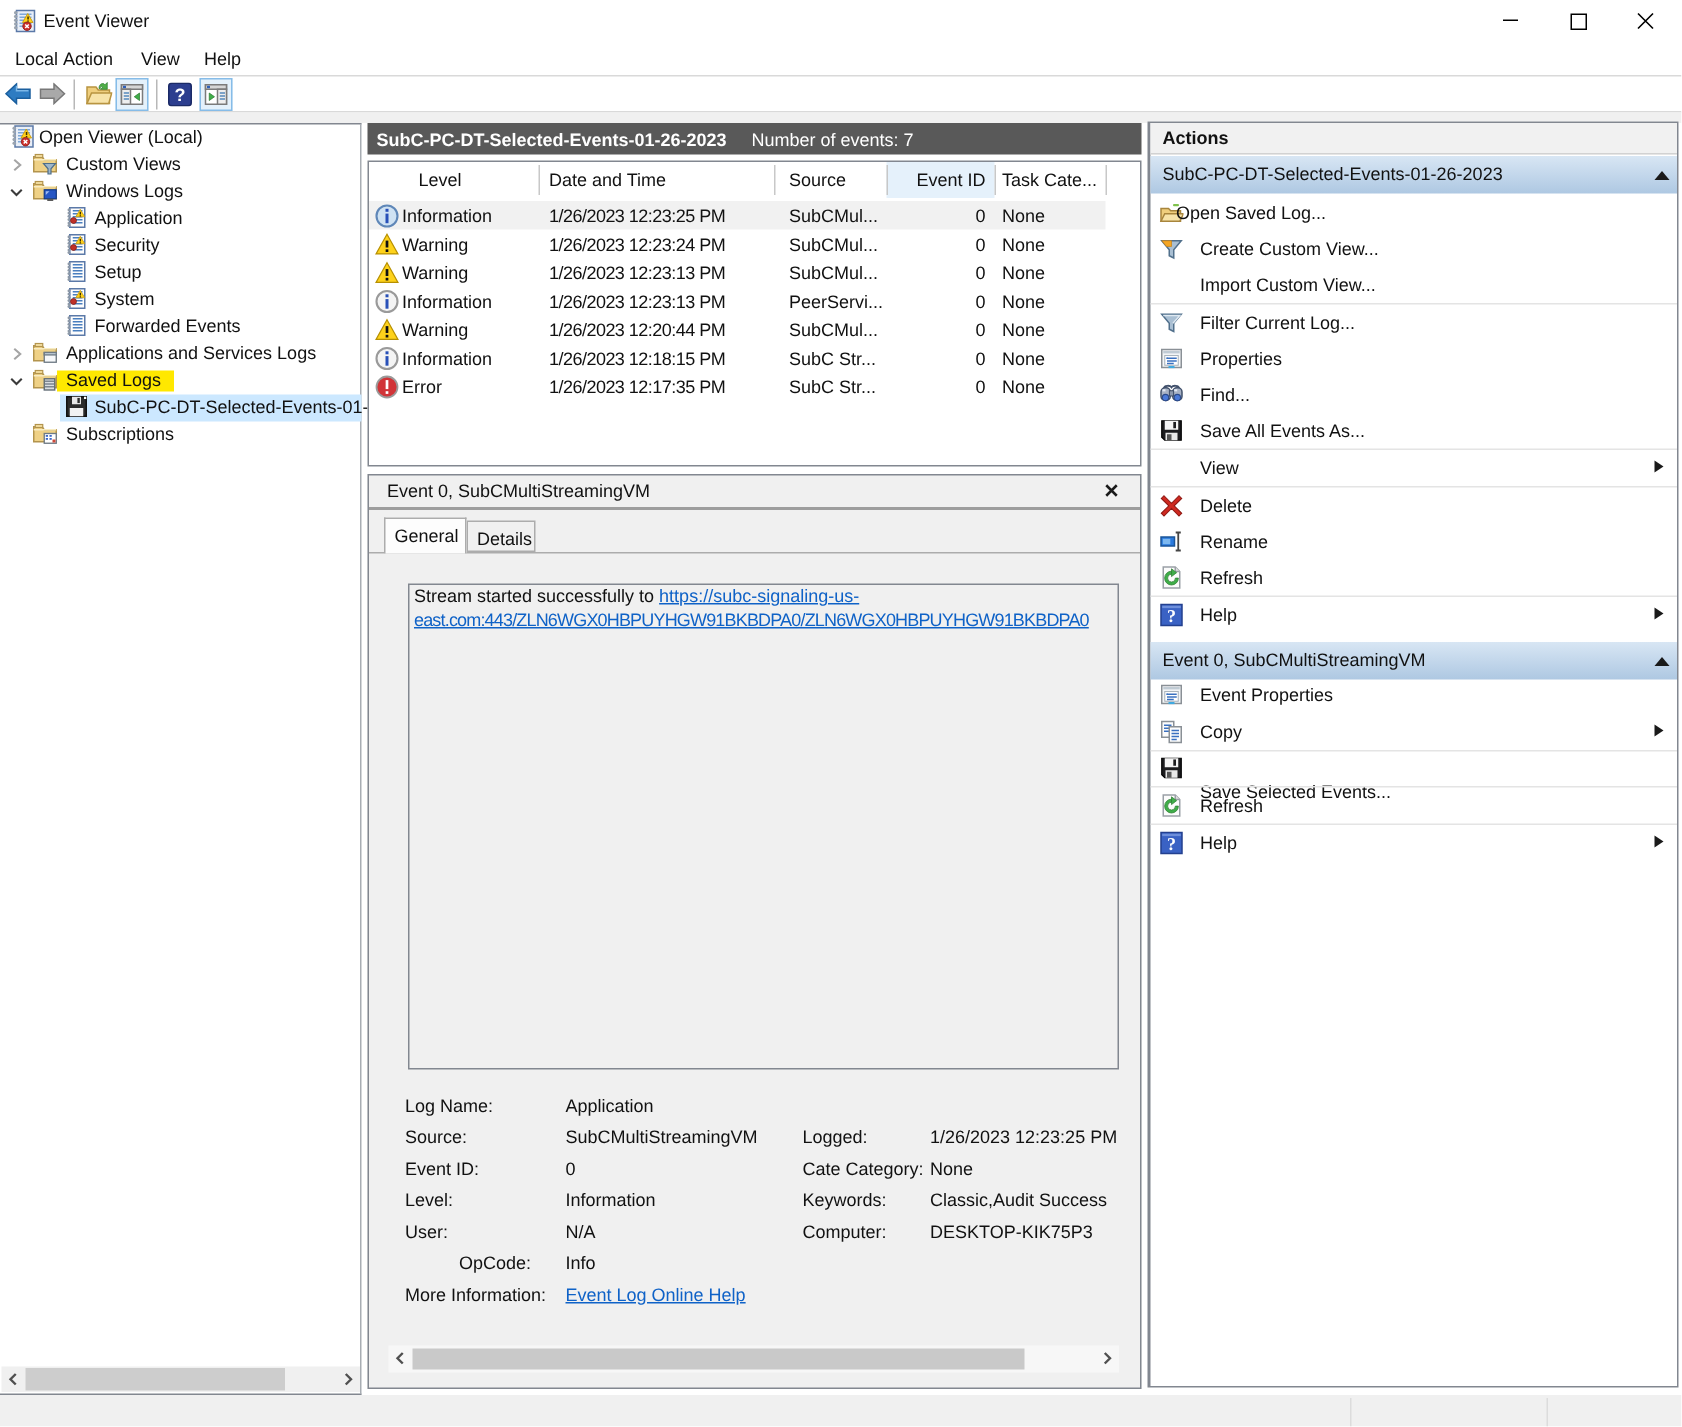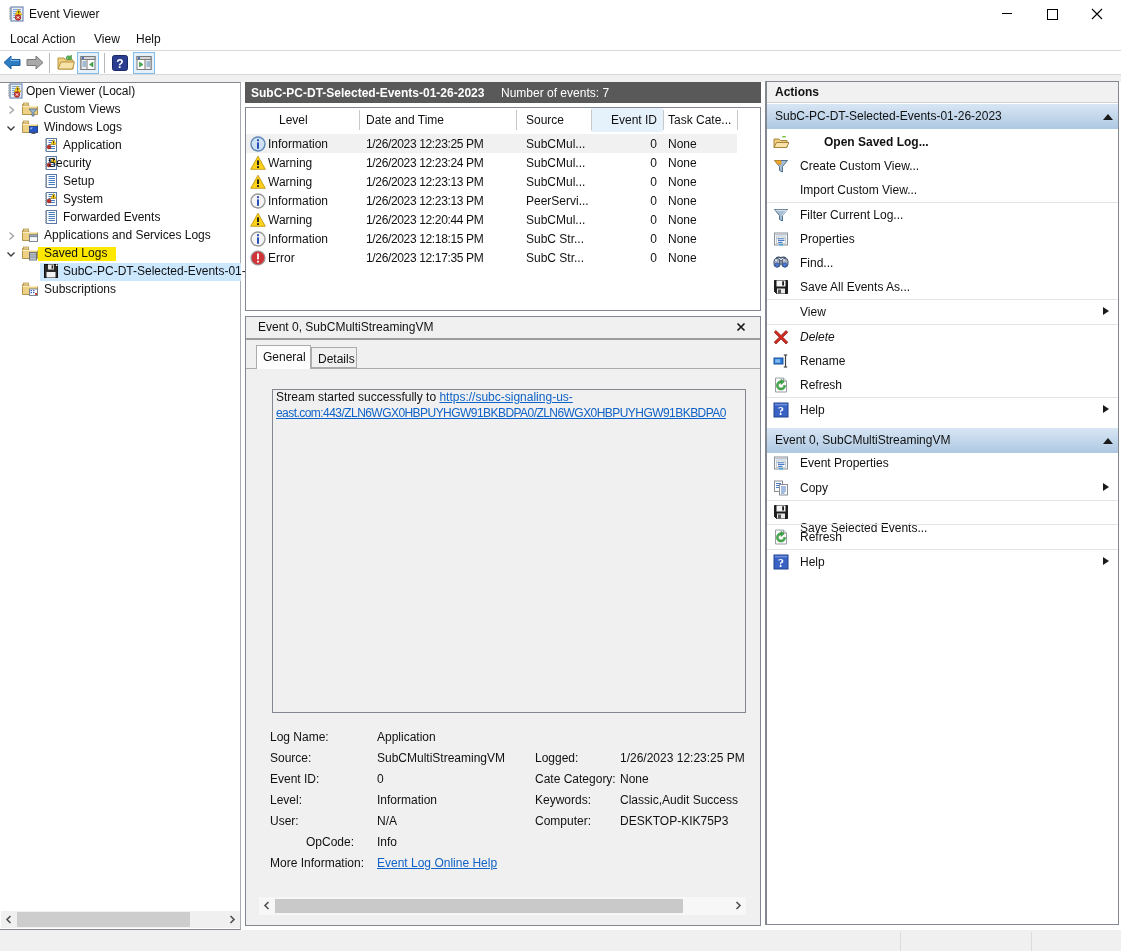--- a/index.html
+++ b/index.html
@@ -88,21 +88,21 @@
   <div class="t" style="left:44px;top:119px;">Windows Logs</div>
 
   <svg class="ic" style="left:43px;top:137px;" viewBox="0 0 16 16">
         <use href="#log-warn"></use>
       </svg>
   <div class="t" style="left:63px;top:137px;">Application</div>
 
   <svg class="ic" style="left:43px;top:155px;" viewBox="0 0 16 16">
         <use href="#log-warn"></use>
       </svg>
-  <div class="t" style="left:48px;top:155px;">Security</div>
+  <div class="t" style="left:63px;top:155px;">Security</div>
 
   <svg class="ic" style="left:43px;top:173px;" viewBox="0 0 16 16">
         <use href="#log-plain"></use>
       </svg>
   <div class="t" style="left:63px;top:173px;">Setup</div>
 
   <svg class="ic" style="left:43px;top:191px;" viewBox="0 0 16 16">
         <use href="#log-warn"></use>
       </svg>
   <div class="t" style="left:63px;top:191px;">System</div>
@@ -292,21 +292,21 @@
   <div class="a" style="left:767px;top:82px;width:351px;height:21px;background:#f1f1f1;border-bottom:1px solid #d2d2d2;box-sizing:border-box;"></div>
   <div class="t" style="left:775px;top:84px;font-weight:bold;">Actions</div>
 
   <div class="a" style="left:767px;top:104px;width:351px;height:25px;background:linear-gradient(#d8e6f4,#aec8e2);"></div>
   <div class="t" style="left:775px;top:108px;">SubC-PC-DT-Selected-Events-01-26-2023</div>
   <div class="arrowhead" style="left:1103px;top:114px;border-left:5px solid transparent;border-right:5px solid transparent;border-bottom:6px solid #1a1a1a;"></div>
 
   <svg class="ic" style="left:773px;top:134px;" viewBox="0 0 16 16">
         <use href="#a-openfold"></use>
       </svg>
-  <div class="t" style="left:824px;top:134px;font-weight:bold;">Open Saved Log...</div>
+  <div class="t" style="left:784px;top:134px;">Open Saved Log...</div>
   <svg class="ic" style="left:773px;top:158px;" viewBox="0 0 16 16">
         <use href="#a-funnel-new"></use>
       </svg>
   <div class="t" style="left:800px;top:158px;">Create Custom View...</div>
   <div class="t" style="left:800px;top:182px;">Import Custom View...</div>
   <div class="a" style="left:767px;top:202px;width:351px;height:1px;background:#e4e4e4;"></div>
   <svg class="ic" style="left:773px;top:207px;" viewBox="0 0 16 16">
         <use href="#a-funnel"></use>
       </svg>
   <div class="t" style="left:800px;top:207px;">Filter Current Log...</div>
@@ -322,21 +322,21 @@
         <use href="#a-save"></use>
       </svg>
   <div class="t" style="left:800px;top:279px;">Save All Events As...</div>
   <div class="a" style="left:767px;top:299px;width:351px;height:1px;background:#e4e4e4;"></div>
   <div class="t" style="left:800px;top:304px;">View</div>
   <div class="arrowhead" style="left:1103px;top:307px;border-top:4.5px solid transparent;border-bottom:4.5px solid transparent;border-left:6px solid #1a1a1a;"></div>
   <div class="a" style="left:767px;top:324px;width:351px;height:1px;background:#e4e4e4;"></div>
   <svg class="ic" style="left:773px;top:329px;" viewBox="0 0 16 16">
         <use href="#a-delete"></use>
       </svg>
-  <div class="t" style="left:800px;top:329px;font-style:italic;">Delete</div>
+  <div class="t" style="left:800px;top:329px;">Delete</div>
   <svg class="ic" style="left:773px;top:353px;" viewBox="0 0 16 16">
         <use href="#a-rename"></use>
       </svg>
   <div class="t" style="left:800px;top:353px;">Rename</div>
   <svg class="ic" style="left:773px;top:377px;" viewBox="0 0 16 16">
         <use href="#a-refresh"></use>
       </svg>
   <div class="t" style="left:800px;top:377px;">Refresh</div>
   <div class="a" style="left:767px;top:397px;width:351px;height:1px;background:#e4e4e4;"></div>
   <svg class="ic" style="left:773px;top:402px;" viewBox="0 0 16 16">

